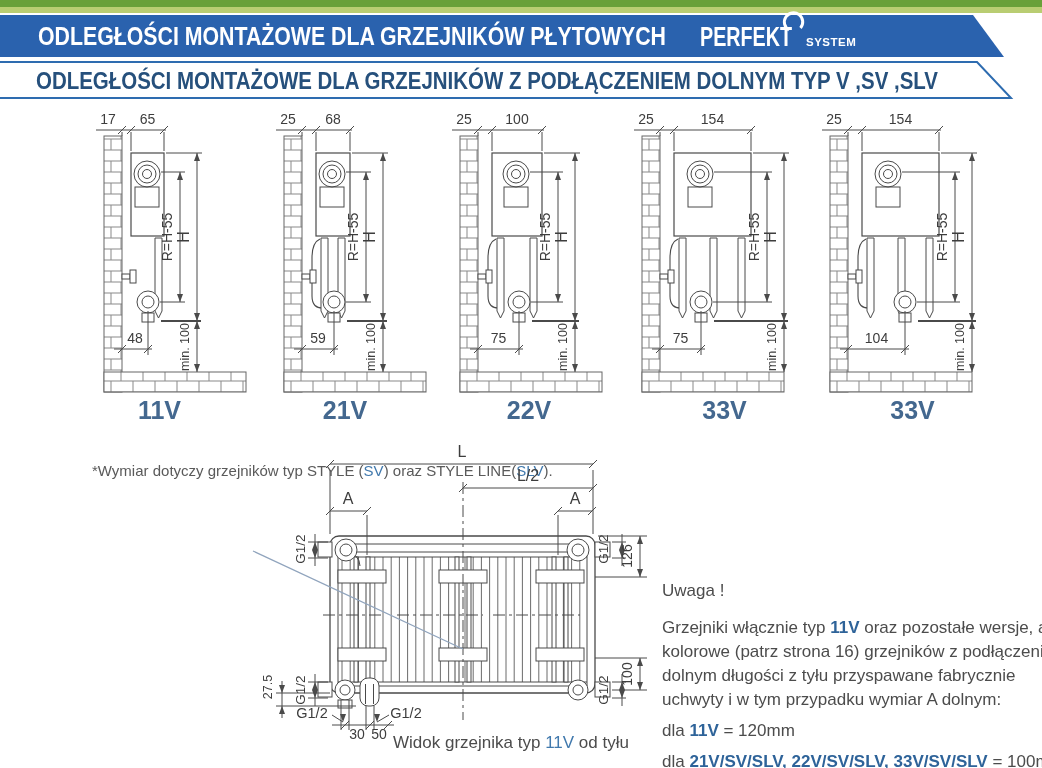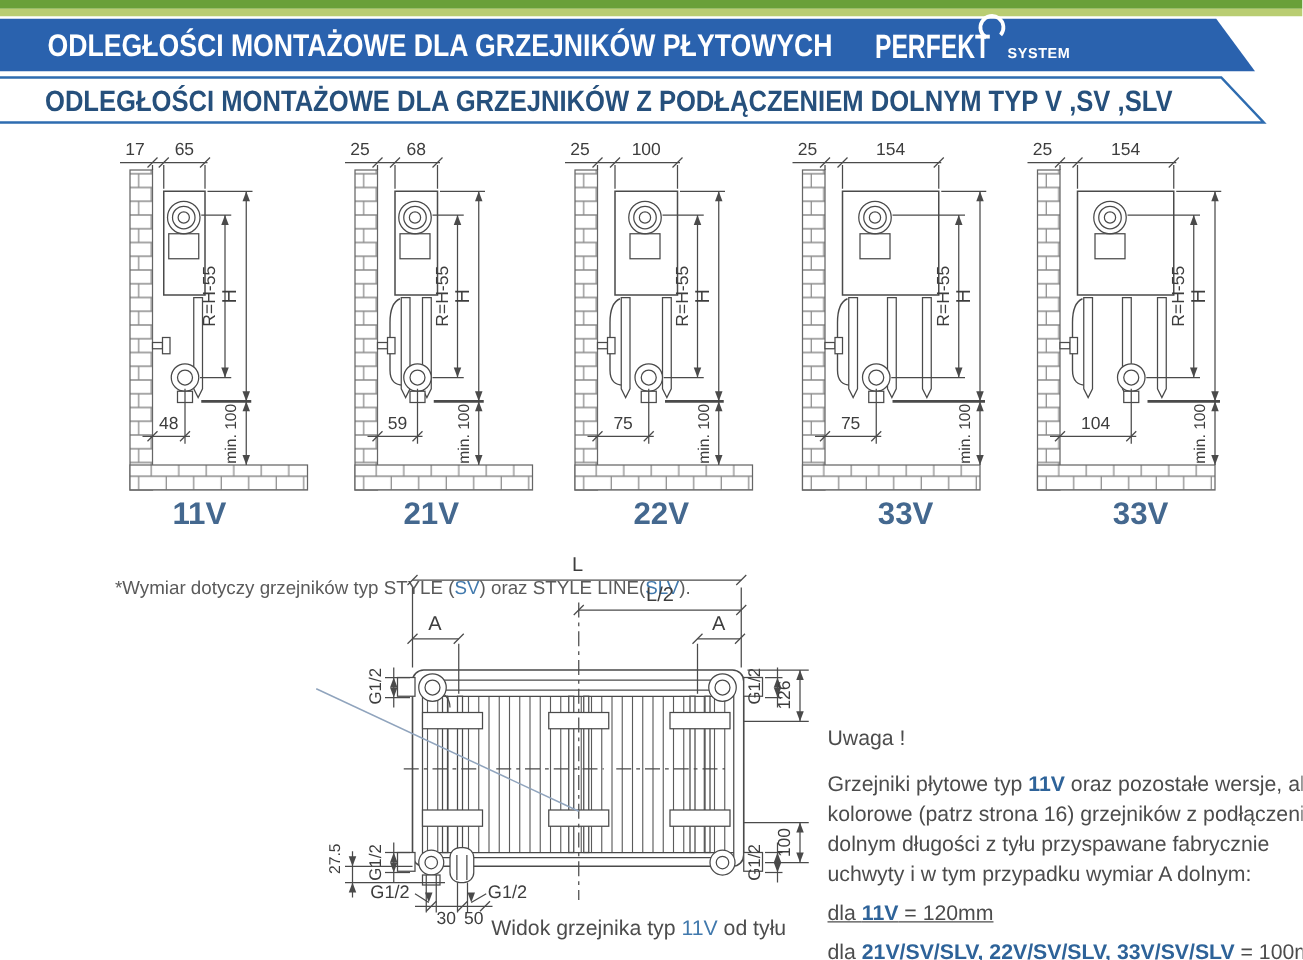--- a/index.html
+++ b/index.html
@@ -7,21 +7,21 @@
         font-family:"Liberation Sans",sans-serif;color:#4a4a4a;}
   svg text{font-family:"Liberation Sans",sans-serif;}
   .abs{position:absolute;margin-top:29px;}
   .footnote{left:92px;top:433px;font-size:15px;color:#5a5a5a;white-space:nowrap;}
   .blu{color:#4179ad;}
   .blu2{color:#2e6399;font-weight:bold;}
   .leftnote{left:30px;top:490px;font-size:17.5px;line-height:24px;color:#4c4c4c;white-space:nowrap;}
   .notice{left:662px;top:550px;width:380px;font-size:17px;line-height:24px;color:#4c4c4c;}
   .n-title{margin-bottom:13px;}
   .n-para div, .n-para{white-space:nowrap;}
-  .n-line{margin-top:7px;white-space:nowrap;text-decoration:underline;}
+  .n-line{margin-top:7px;white-space:nowrap;}
   .diag{position:absolute;top:106px;}
   #backview{position:absolute;left:248px;top:438px;}
   #header-svg{position:absolute;left:0;top:0;}
 </style>
 </head>
 <body>
 
 <div class="page">
 
   <svg id="header-svg" width="1042" height="100" viewBox="0 0 1042 100">
@@ -462,21 +462,21 @@
       <text x="158" y="280" font-size="14.5" fill="#3d3d3d" text-anchor="middle">G1/2</text>
       <line x1="141" y1="277" x2="129" y2="284" stroke="#4a4a4a" stroke-width="1"></line>
       <polygon points="129,284 126,276 132,276" fill="#4a4a4a"></polygon>
       <line x1="5" y1="113" x2="215" y2="211" stroke="#90a4bd" stroke-width="1.2"></line>
       <text x="145" y="310" font-size="17" text-anchor="start" fill="#4c4c4c"><tspan>Widok grzejnika typ </tspan><tspan fill="#4179ad">11V</tspan><tspan> od tyłu</tspan></text>
     </svg>
 
   <div class="abs notice">
     <div class="n-title">Uwaga !</div>
     <div class="n-para">
-      <div><span>Grzejniki płytowe typ </span><span class="blu2">11V</span><span> oraz pozostałe wersje, ale</span></div>
+      <div><span>Grzejniki włącznie typ </span><span class="blu2">11V</span><span> oraz pozostałe wersje, ale</span></div>
       <div>kolorowe (patrz strona 16) grzejników z podłączeniem</div>
       <div>dolnym długości z tyłu przyspawane fabrycznie</div>
       <div>uchwyty i w tym przypadku wymiar A dolnym:</div>
     </div>
     <div class="n-line">
       <span>dla </span><span class="blu2">11V</span><span> = 120mm</span>
     </div>
     <div class="n-line">
       <span>dla </span><span class="blu2">21V/SV/SLV, 22V/SV/SLV, 33V/SV/SLV</span><span> = 100mm</span>
     </div>

